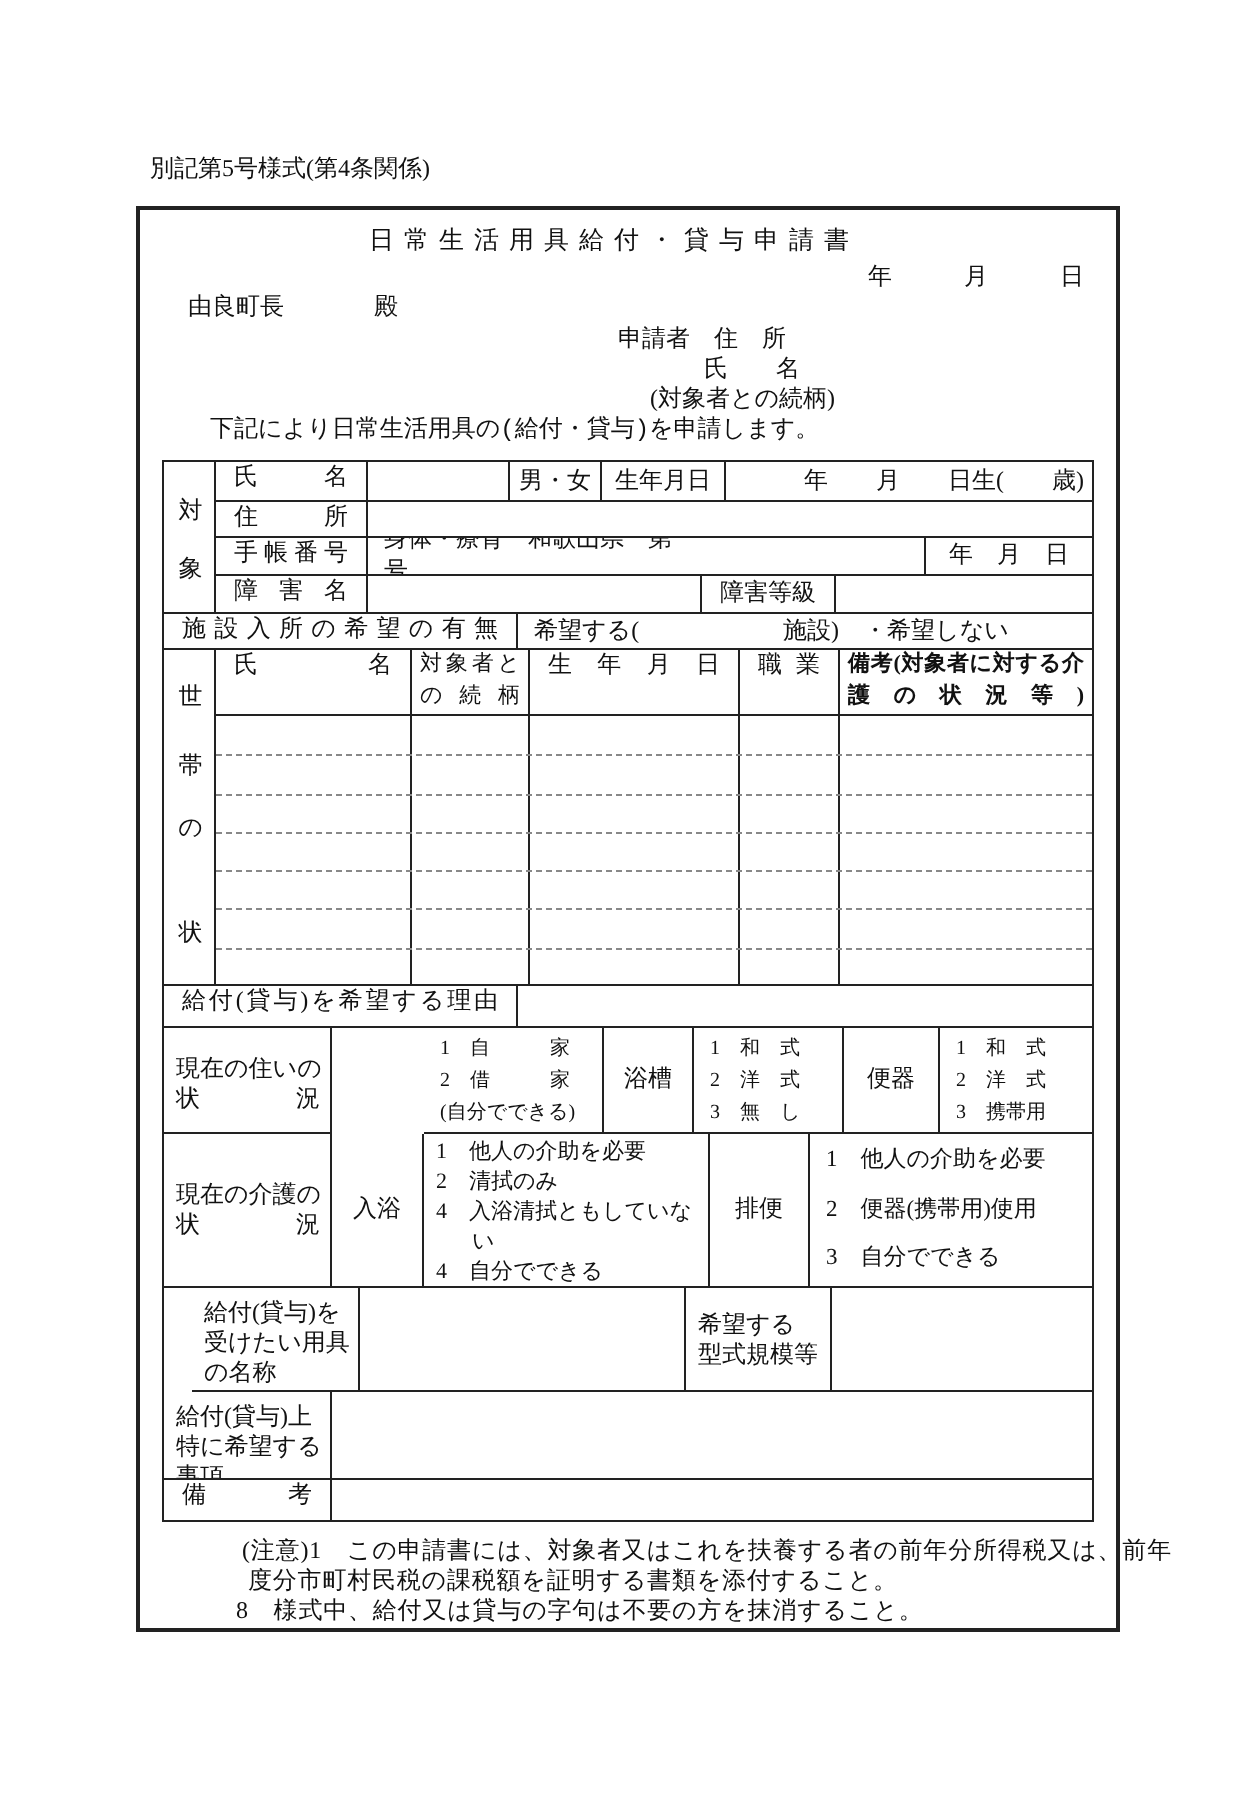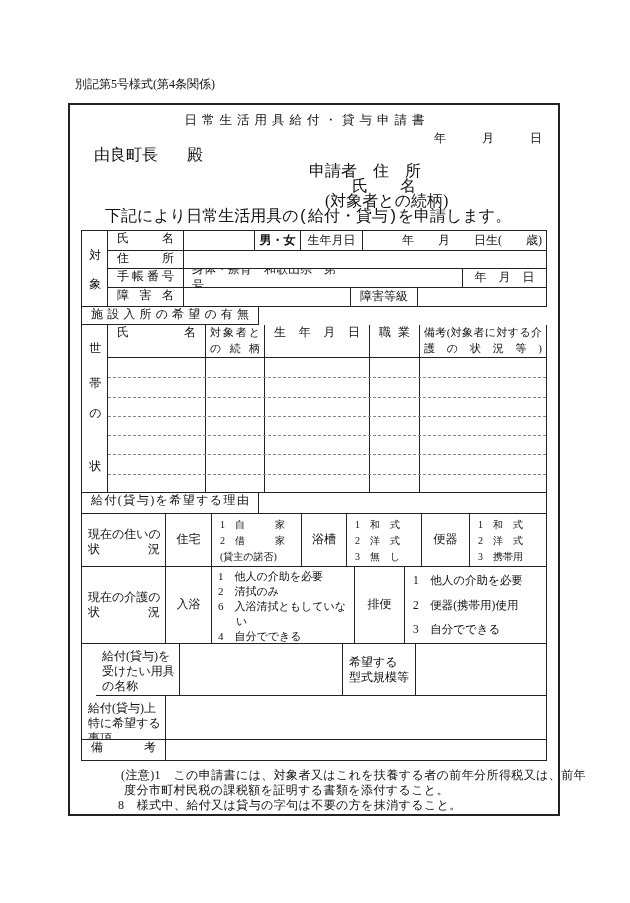--- a/index.html
+++ b/index.html
@@ -4,21 +4,21 @@
 <style>
   html,body { margin:0; padding:0; background:#ffffff; }
   .page { position:relative; width:630px; height:903px; background:#fff;
           font-family:"Liberation Serif","DejaVu Serif",serif; color:#111; }
   .formlabel { position:absolute; left:75px; top:76px; font-size:12px; }
   .box { position:absolute; left:68px; top:103px; width:492px; height:713px;
          border:2px solid #222; box-sizing:border-box; }
   .title { position:absolute; left:0; right:0; top:7px; text-align:center;
            padding-right:14px; font-size:12.5px; letter-spacing:5px; white-space:nowrap; }
   .dateline { position:absolute; top:25px; right:16px; font-size:12px; }
-  .hline { position:absolute; font-size:16px; white-space:nowrap; }
+  .hline { position:absolute; font-size:12px; white-space:nowrap; }
   .tbl { position:absolute; left:11px; top:125px; width:466px; height:531px;
          border-top:1px solid #222; border-left:1px solid #222; box-sizing:border-box; }
   .cell { position:absolute; box-sizing:border-box; border-right:1px solid #222;
           border-bottom:1px solid #222; font-size:12px; line-height:1.3; overflow:hidden; }
   .cc { display:flex; align-items:center; justify-content:center; text-align:center; }
   .cl { display:flex; align-items:center; padding:0 8px; }
   .cr { display:flex; align-items:center; justify-content:flex-end; padding:0 4px; }
   .jl { display:flex; align-items:flex-start; }
   .jl > span { flex:1; text-align:justify; text-align-last:justify; padding:0 9px; }
   .jb { display:flex; align-items:flex-end; font-size:11px; }
@@ -58,21 +58,21 @@
     <div class="tbl">
 
       <div class="cell vl" style="left:0; top:0; width:26px; height:76px;">
           <span>対象者</span>
         </div>
 
       <div class="cell jl" style="left:26px; top:0; width:76px; height:20px;">
           <span>氏名</span>
         </div>
       <div class="cell" style="left:102px; top:0; width:71px; height:20px;"></div>
-      <div class="cell cc" style="left:173px; top:0; width:46px; height:20px;font-weight:bold;">男・女</div>
+      <div class="cell cc" style="left:173px; top:0; width:46px; height:20px;">男・女</div>
       <div class="cell cc" style="left:219px; top:0; width:62px; height:20px;">生年月日</div>
       <div class="cell cr" style="left:281px; top:0; width:184px; height:20px;">年　　月　　日生(　　歳)</div>
 
       <div class="cell jl" style="left:26px; top:20px; width:76px; height:18px;">
           <span>住所</span>
         </div>
       <div class="cell" style="left:102px; top:20px; width:363px; height:18px;"></div>
 
       <div class="cell jl" style="left:26px; top:38px; width:76px; height:19px;">
           <span>手帳番号</span>
@@ -83,37 +83,38 @@
       <div class="cell jl" style="left:26px; top:57px; width:76px; height:19px;">
           <span>障害名</span>
         </div>
       <div class="cell" style="left:102px; top:57px; width:167px; height:19px;"></div>
       <div class="cell cc" style="left:269px; top:57px; width:67px; height:19px;">障害等級</div>
       <div class="cell" style="left:336px; top:57px; width:129px; height:19px;"></div>
 
       <div class="cell jl" style="left:0; top:76px; width:177px; height:18px;">
           <span>施設入所の希望の有無</span>
         </div>
+      <div class="cell cl" style="left:177px; top:76px; width:288px; height:18px;">希望する(　　　　　　施設)　・希望しない</div>
 
       <div class="cell vl" style="left:0; top:94px; width:26px; height:168px;">
           <span>世帯の状況</span>
         </div>
       <div class="cell jl" style="left:26px; top:94px; width:98px; height:33px;">
           <span>氏名</span>
         </div>
       <div class="cell jb" style="left:124px; top:94px; width:59px; height:33px;">
           <span>対象者との続柄</span>
         </div>
       <div class="cell jl" style="left:183px; top:94px; width:105px; height:33px;">
           <span>生年月日</span>
         </div>
       <div class="cell jl" style="left:288px; top:94px; width:50px; height:33px;">
           <span>職業</span>
         </div>
-      <div class="cell jb" style="left:338px; top:94px; width:127px; height:33px;">
+      <div class="cell jb" style="left:338px; top:94px; width:127px; height:33px;font-weight:bold;">
           <span>備考(対象者に対する介護の状況等)</span>
         </div>
 
       <div class="cell" style="left:26px;  top:127px; width:98px;  height:135px;"></div>
       <div class="cell" style="left:124px; top:127px; width:59px;  height:135px;"></div>
       <div class="cell" style="left:183px; top:127px; width:105px; height:135px;"></div>
       <div class="cell" style="left:288px; top:127px; width:50px;  height:135px;"></div>
       <div class="cell" style="left:338px; top:127px; width:127px; height:135px;"></div>
       <div class="dash" style="left:26px; top:146px; width:438px;"></div>
       <div class="dash" style="left:26px; top:166px; width:438px;"></div>
@@ -124,25 +125,24 @@
 
       <div class="cell jl" style="left:0; top:262px; width:177px; height:21px;">
           <span>給付(貸与)を希望する理由</span>
         </div>
       <div class="cell" style="left:177px; top:262px; width:288px; height:21px;"></div>
 
       <div class="cell lines" style="left:0; top:283px; width:84px; height:53px;">
         <div style="padding-top:8px;">現在の住いの</div>
         <div>状　　　　況</div>
       </div>
-      <div class="cell cc" style="left:84px; top:283px; width:46px; height:53px;">住宅</div>
       <div class="cell opts" style="left:130px; top:283px; width:90px; height:53px;">
         <div>1　自　　　家</div>
         <div>2　借　　　家</div>
-        <div>(貸主の諾否)</div>
+        <div>(自分でできる)</div>
       </div>
       <div class="cell cc" style="left:220px; top:283px; width:45px; height:53px;">浴槽</div>
       <div class="cell opts" style="left:265px; top:283px; width:75px; height:53px;">
         <div>1　和　式</div>
         <div>2　洋　式</div>
         <div>3　無　し</div>
       </div>
       <div class="cell cc" style="left:340px; top:283px; width:48px; height:53px;">便器</div>
       <div class="cell opts" style="left:388px; top:283px; width:77px; height:53px;">
         <div>1　和　式</div>
@@ -151,21 +151,21 @@
       </div>
 
       <div class="cell lines" style="left:0; top:336px; width:84px; height:77px;">
         <div style="padding-top:18px;">現在の介護の</div>
         <div>状　　　　況</div>
       </div>
       <div class="cell cc" style="left:84px; top:336px; width:46px; height:77px;">入浴</div>
       <div class="cell optsB" style="left:130px; top:336px; width:143px; height:77px;">
         <div>1　他人の介助を必要</div>
         <div>2　清拭のみ</div>
-        <div class="hang">6　入浴清拭ともしていない</div>
+        <div class="hang">4　入浴清拭ともしていない</div>
         <div>4　自分でできる</div>
       </div>
       <div class="cell cc" style="left:273px; top:336px; width:50px; height:77px;">排便</div>
       <div class="cell spread" style="left:323px; top:336px; width:142px; height:77px;">
         <div>1　他人の介助を必要</div>
         <div>2　便器(携帯用)使用</div>
         <div>3　自分でできる</div>
       </div>
 
       <div class="cell lines" style="left:0; top:413px; width:84px; height:52px;margin-left:14px;">

